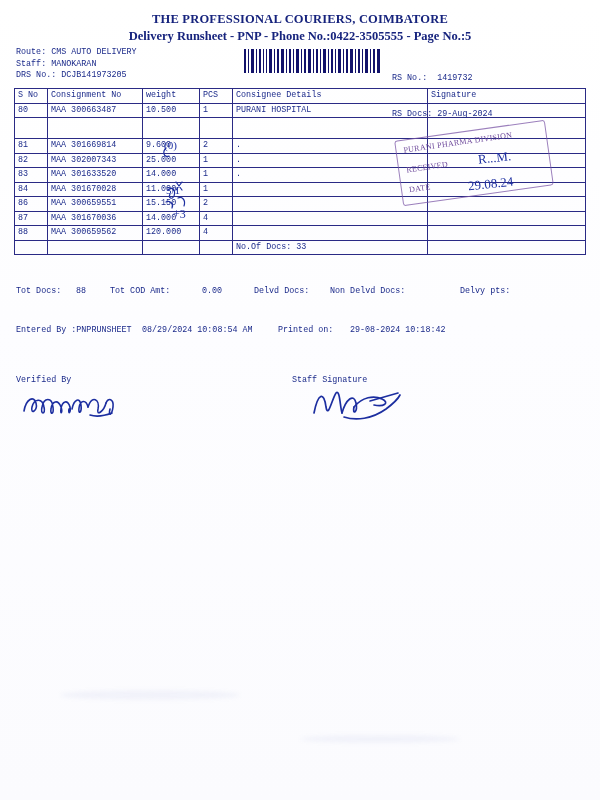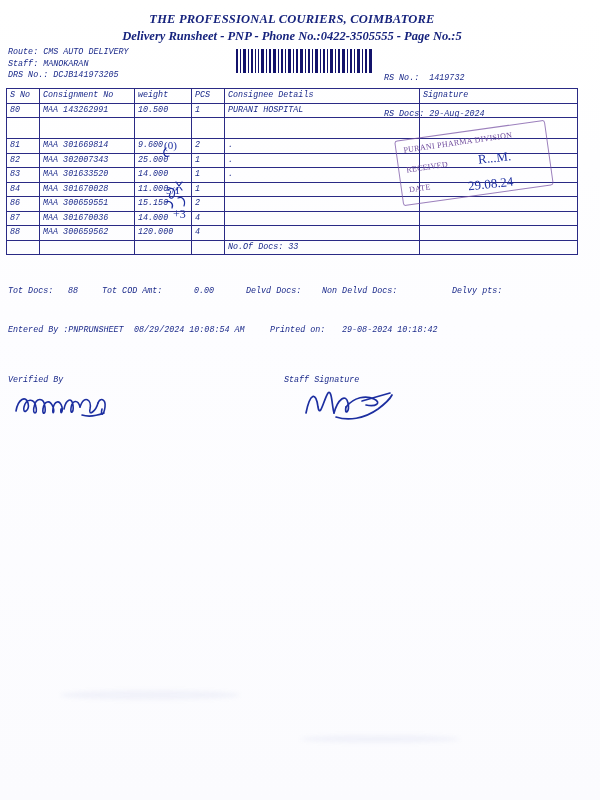--- a/index.html
+++ b/index.html
@@ -23,24 +23,23 @@
   
   .scan-tint {
     position: absolute;
     inset: 0;
     background: linear-gradient(180deg, #ffffff 0%, #fdfdff 40%, #fbfbfe 100%);
     pointer-events: none;
   }
 
   .doc {
     position: absolute;
-    left: 6px;
+    left: 14px;
     top: 12px;
     width: 572px;
-    font-style: italic;
   }
 
   .title {
     text-align: center;
     font-family: "Liberation Serif", serif;
     font-weight: bold;
     font-size: 12.5px;
     letter-spacing: 0.2px;
     color: #16237d;
   }
@@ -258,21 +257,21 @@
           <th class="c-cn">Consignment No</th>
           <th class="c-wt">weight</th>
           <th class="c-pcs">PCS</th>
           <th class="c-cons">Consignee Details</th>
           <th class="c-sig">Signature</th>
         </tr>
       </thead>
       <tbody>
         <tr class="first-row rowblock">
           <td class="c-sno">80</td>
-          <td class="c-cn">MAA 143262991</td>
+          <td class="c-cn">MAA 300663487</td>
           <td class="c-wt">10.500</td>
           <td class="c-pcs">1</td>
           <td class="c-cons">PURANI HOSPITAL</td>
           <td class="c-sig"></td>
         </tr>
         <tr class="spacer-row">
           <td class="c-sno"></td>
           <td class="c-cn"></td>
           <td class="c-wt"></td>
           <td class="c-pcs"></td>

